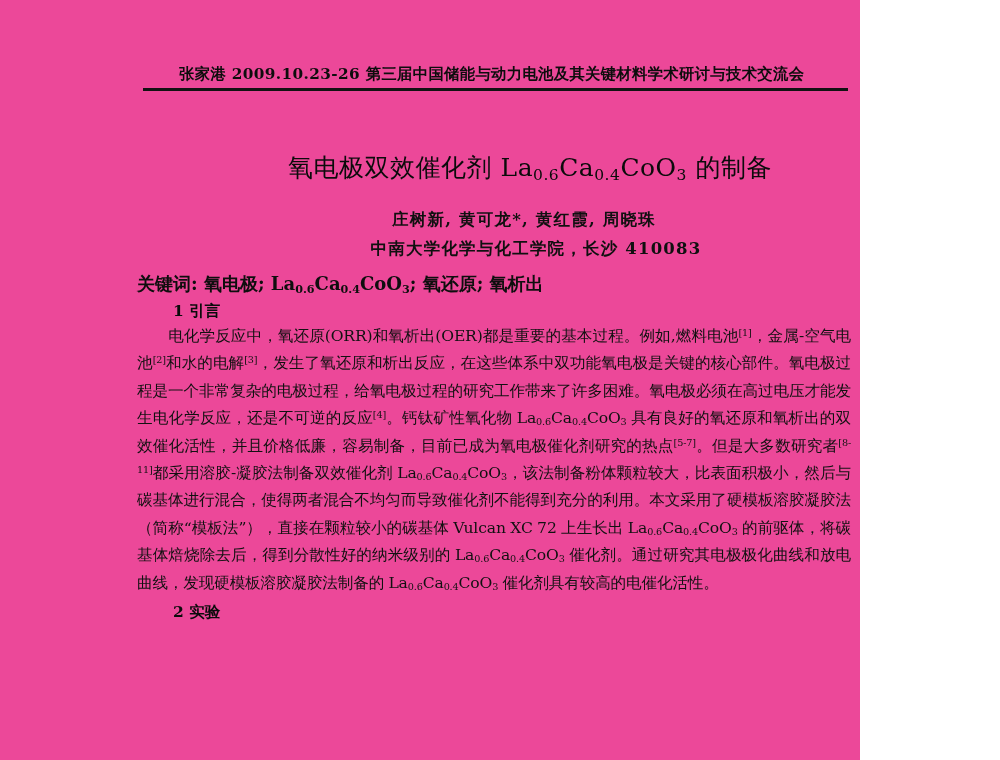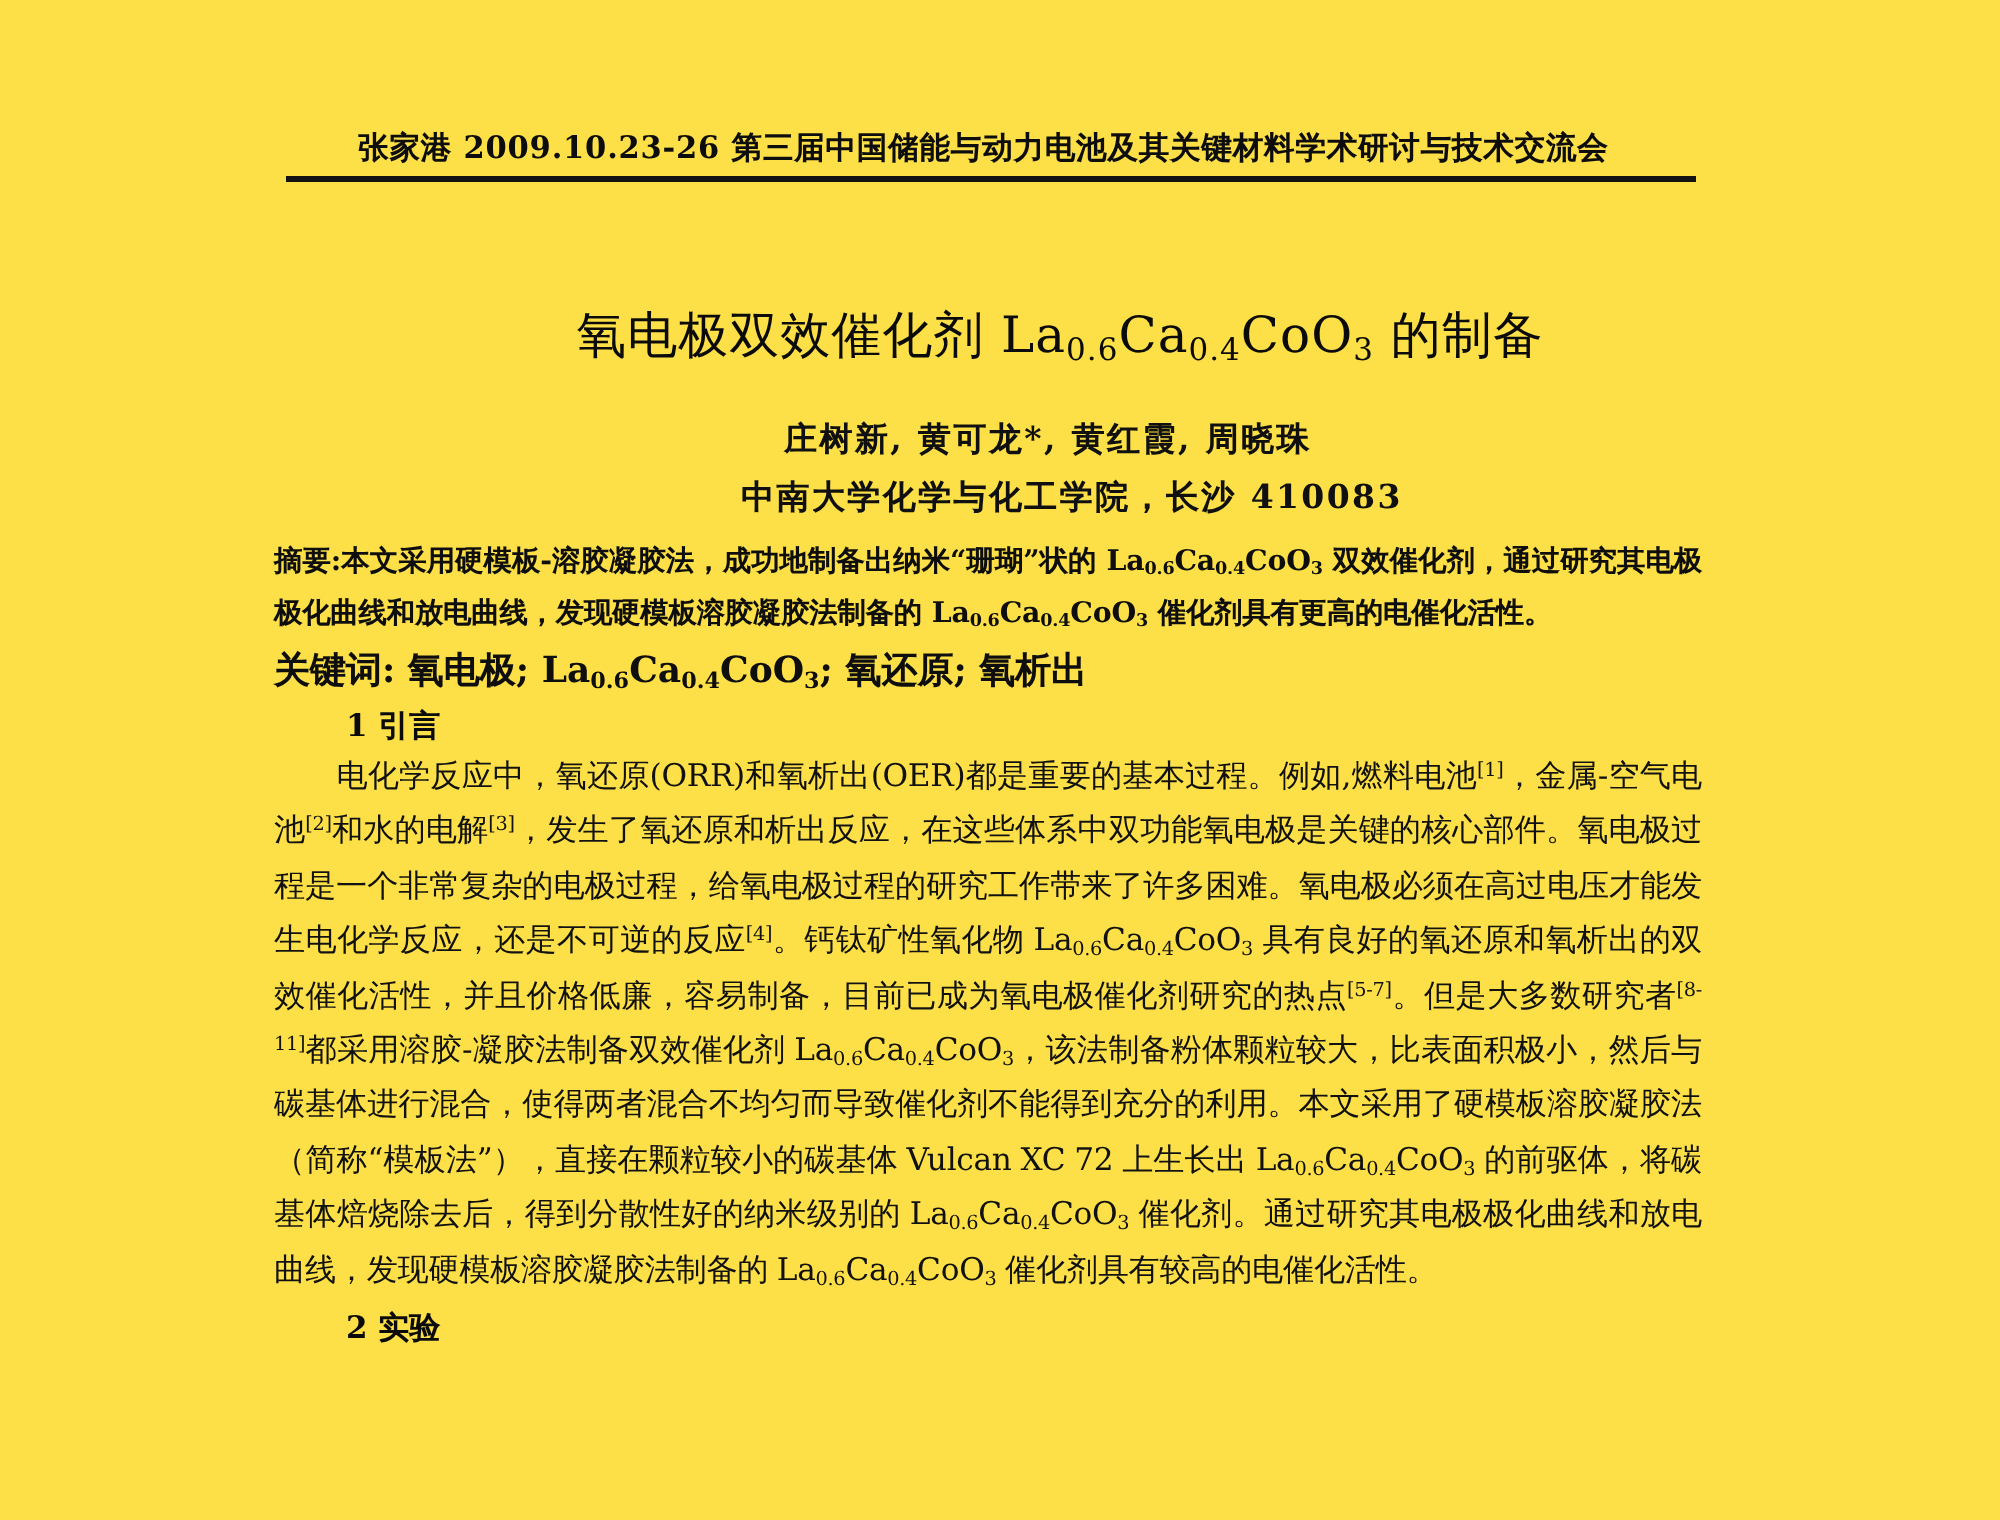--- a/index.html
+++ b/index.html
@@ -10,23 +10,23 @@
   body {
     width: 1000px;
     height: 760px;
     overflow: hidden;
     font-family: "DejaVu Sans", "Liberation Sans", sans-serif;
     color: #111111;
     -webkit-font-smoothing: none;
   }
   .page {
     position: relative;
-    width: 1000px;
+    width: 860px;
     height: 760px;
-    background: #fde047;
+    background: #ec4899;
     box-sizing: border-box;
   }
   
   .header-band {
     position: absolute;
     left: 143px;
     top: 62px;
     width: 708px;
   }
   .header-text {
@@ -162,23 +162,20 @@
   <div class="authors">
     <span>庄树新, 黄可龙*, 黄红霞, 周晓珠</span>
   </div>
 
   <div class="affiliation">
     <span>中南大学化学与化工学院，长沙 410083</span>
   </div>
 
   <div class="column">
 
-    <div class="abstract">
-      <span class="abs-label">摘要:</span><span>本文采用硬模板-溶胶凝胶法，成功地制备出纳米“珊瑚”状的 La<sub>0.6</sub>Ca<sub>0.4</sub>CoO<sub>3</sub> 双效催化剂，通过研究其电极极化曲线和放电曲线，发现硬模板溶胶凝胶法制备的 La<sub>0.6</sub>Ca<sub>0.4</sub>CoO<sub>3</sub> 催化剂具有更高的电催化活性。</span>
-    </div>
 
     <div class="keywords">
       <span>关键词:</span><span> 氧电极; La<sub>0.6</sub>Ca<sub>0.4</sub>CoO<sub>3</sub>; 氧还原; 氧析出</span>
     </div>
 
     <div class="sec-head">1 引言</div>
 
     <p class="para">电化学反应中，氧还原(ORR)和氧析出(OER)都是重要的基本过程。例如,燃料电池<sup>[1]</sup>，金属-空气电池<sup>[2]</sup>和水的电解<sup>[3]</sup>，发生了氧还原和析出反应，在这些体系中双功能氧电极是关键的核心部件。氧电极过程是一个非常复杂的电极过程，给氧电极过程的研究工作带来了许多困难。氧电极必须在高过电压才能发生电化学反应，还是不可逆的反应<sup>[4]</sup>。钙钛矿性氧化物 La<sub>0.6</sub>Ca<sub>0.4</sub>CoO<sub>3</sub> 具有良好的氧还原和氧析出的双效催化活性，并且价格低廉，容易制备，目前已成为氧电极催化剂研究的热点<sup>[5-7]</sup>。但是大多数研究者<sup>[8-11]</sup>都采用溶胶-凝胶法制备双效催化剂 La<sub>0.6</sub>Ca<sub>0.4</sub>CoO<sub>3</sub>，该法制备粉体颗粒较大，比表面积极小，然后与碳基体进行混合，使得两者混合不均匀而导致催化剂不能得到充分的利用。本文采用了硬模板溶胶凝胶法（简称“模板法”），直接在颗粒较小的碳基体 Vulcan XC 72 上生长出 La<sub>0.6</sub>Ca<sub>0.4</sub>CoO<sub>3</sub> 的前驱体，将碳基体焙烧除去后，得到分散性好的纳米级别的 La<sub>0.6</sub>Ca<sub>0.4</sub>CoO<sub>3</sub> 催化剂。通过研究其电极极化曲线和放电曲线，发现硬模板溶胶凝胶法制备的 La<sub>0.6</sub>Ca<sub>0.4</sub>CoO<sub>3</sub> 催化剂具有较高的电催化活性。</p>
 
     <div class="sec-head">2 实验</div>

